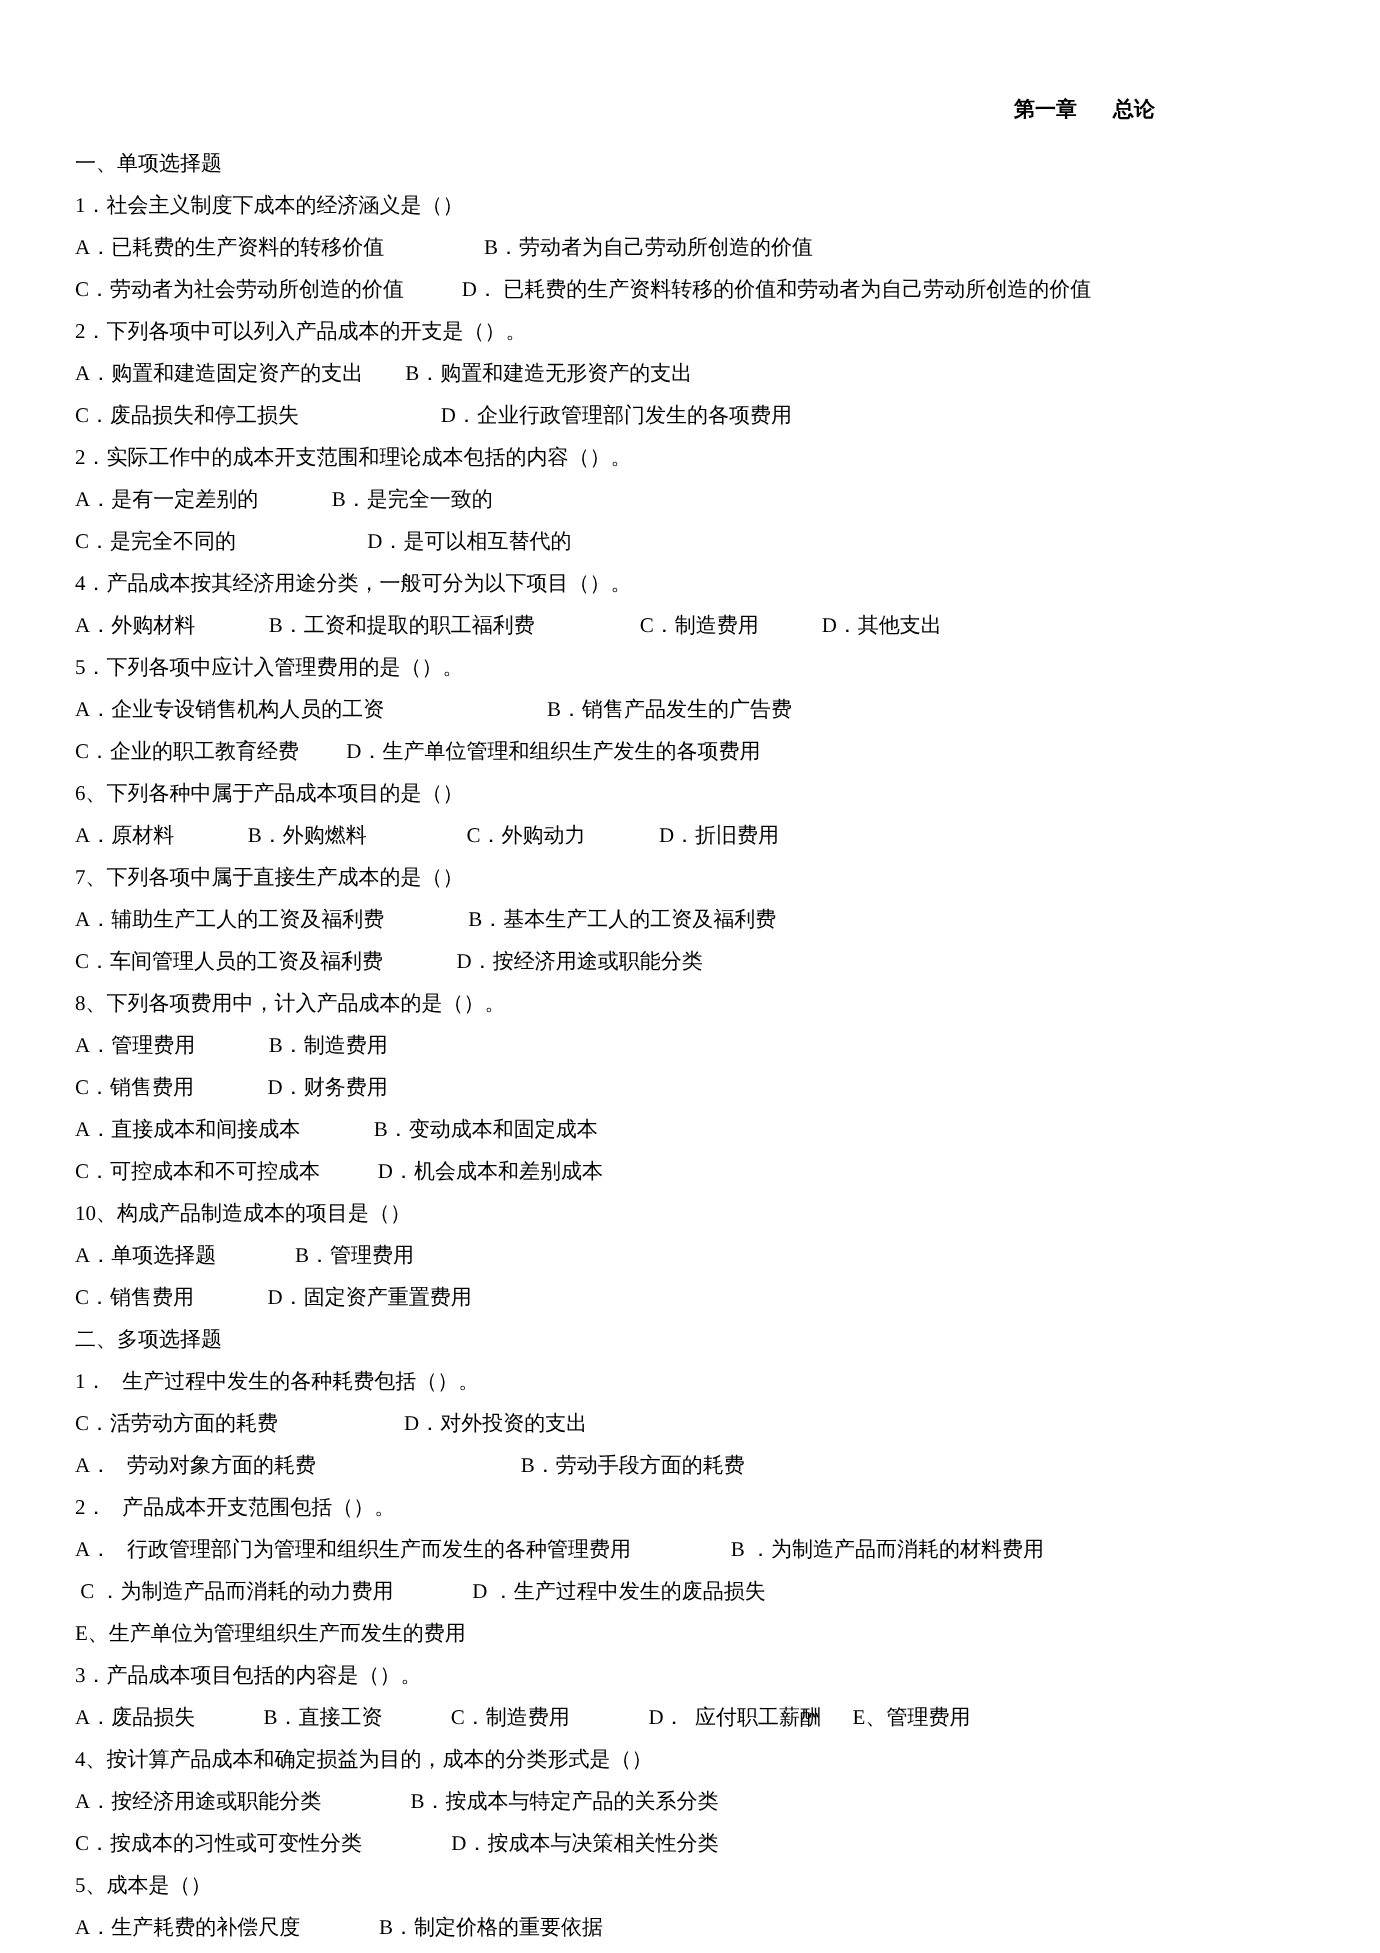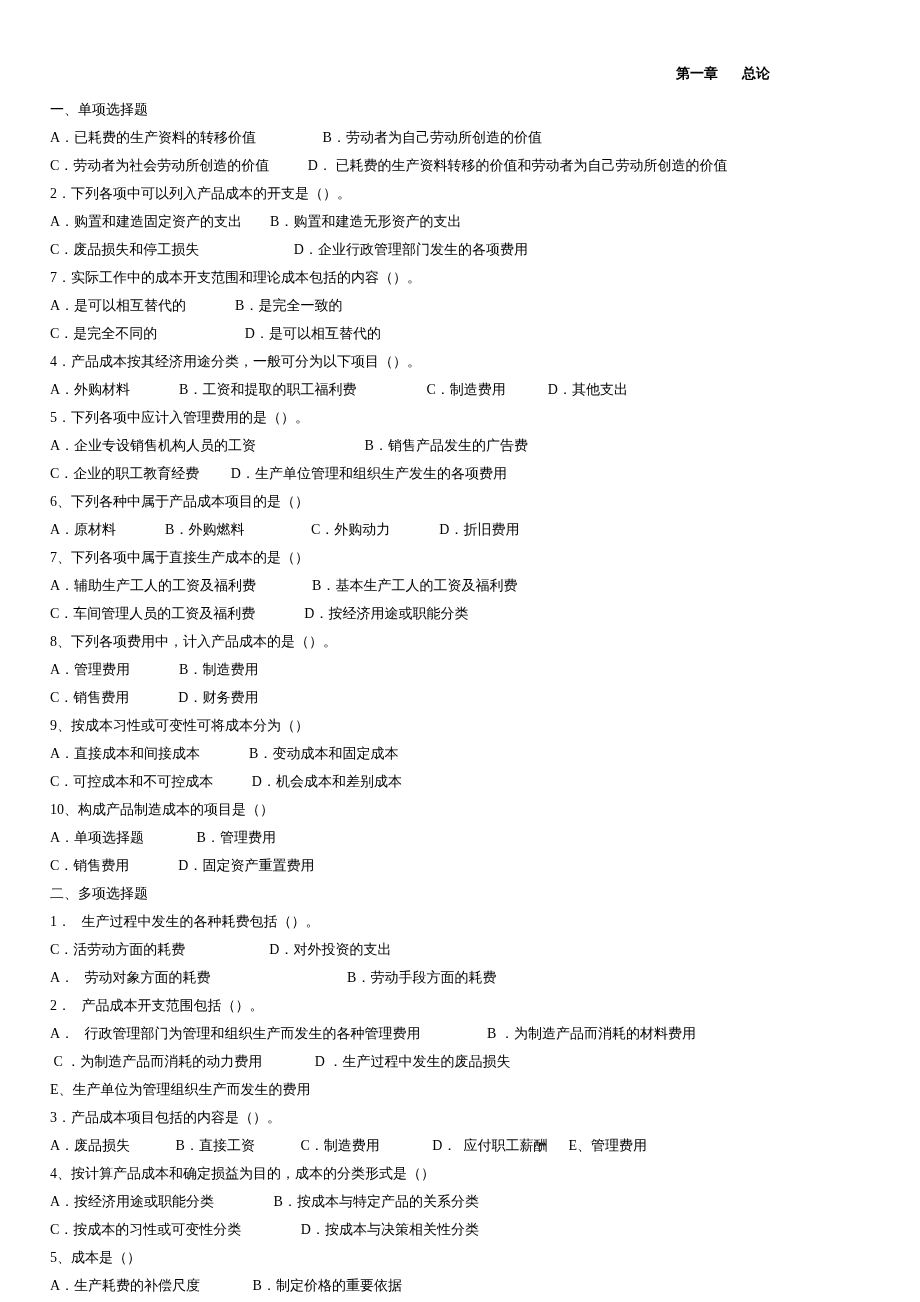--- a/index.html
+++ b/index.html
@@ -23,42 +23,42 @@
 </style>
 </head>
 <body>
 
 <div class="title">
   <span>第一章</span><span class="sp"></span><span>总论</span>
 </div>
 
 <div id="content">
     <div class="line">一、单项选择题</div>
+    <div class="line">1．社会主义制度下成本的经济涵义是（）</div>
     <div class="line">A．已耗费的生产资料的转移价值                   B．劳动者为自己劳动所创造的价值</div>
     <div class="line">C．劳动者为社会劳动所创造的价值           D． 已耗费的生产资料转移的价值和劳动者为自己劳动所创造的价值</div>
     <div class="line">2．下列各项中可以列入产品成本的开支是（）。</div>
     <div class="line">A．购置和建造固定资产的支出        B．购置和建造无形资产的支出</div>
     <div class="line">C．废品损失和停工损失                           D．企业行政管理部门发生的各项费用</div>
-    <div class="line">7．实际工作中的成本开支范围和理论成本包括的内容（）。</div>
-    <div class="line">A．是可以相互替代的              B．是完全一致的</div>
+    <div class="line">2．实际工作中的成本开支范围和理论成本包括的内容（）。</div>
+    <div class="line">A．是有一定差别的              B．是完全一致的</div>
     <div class="line">C．是完全不同的                         D．是可以相互替代的</div>
     <div class="line">4．产品成本按其经济用途分类，一般可分为以下项目（）。</div>
     <div class="line">A．外购材料              B．工资和提取的职工福利费                    C．制造费用            D．其他支出</div>
     <div class="line">5．下列各项中应计入管理费用的是（）。</div>
     <div class="line">A．企业专设销售机构人员的工资                               B．销售产品发生的广告费</div>
     <div class="line">C．企业的职工教育经费         D．生产单位管理和组织生产发生的各项费用</div>
     <div class="line">6、下列各种中属于产品成本项目的是（）</div>
     <div class="line">A．原材料              B．外购燃料                   C．外购动力              D．折旧费用</div>
     <div class="line">7、下列各项中属于直接生产成本的是（）</div>
     <div class="line">A．辅助生产工人的工资及福利费                B．基本生产工人的工资及福利费</div>
     <div class="line">C．车间管理人员的工资及福利费              D．按经济用途或职能分类</div>
     <div class="line">8、下列各项费用中，计入产品成本的是（）。</div>
     <div class="line">A．管理费用              B．制造费用</div>
     <div class="line">C．销售费用              D．财务费用</div>
-    <div class="line">9、按成本习性或可变性可将成本分为（）</div>
     <div class="line">A．直接成本和间接成本              B．变动成本和固定成本</div>
     <div class="line">C．可控成本和不可控成本           D．机会成本和差别成本</div>
     <div class="line">10、构成产品制造成本的项目是（）</div>
     <div class="line">A．单项选择题               B．管理费用</div>
     <div class="line">C．销售费用              D．固定资产重置费用</div>
     <div class="line">二、多项选择题</div>
     <div class="line">1．   生产过程中发生的各种耗费包括（）。</div>
     <div class="line">C．活劳动方面的耗费                        D．对外投资的支出</div>
     <div class="line">A．   劳动对象方面的耗费                                       B．劳动手段方面的耗费</div>
     <div class="line">2．   产品成本开支范围包括（）。</div>

